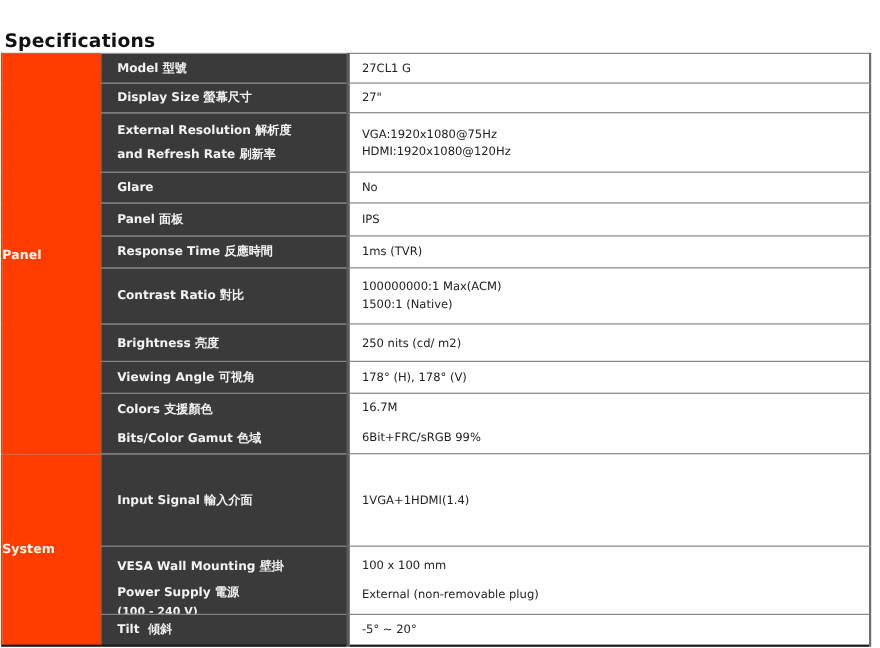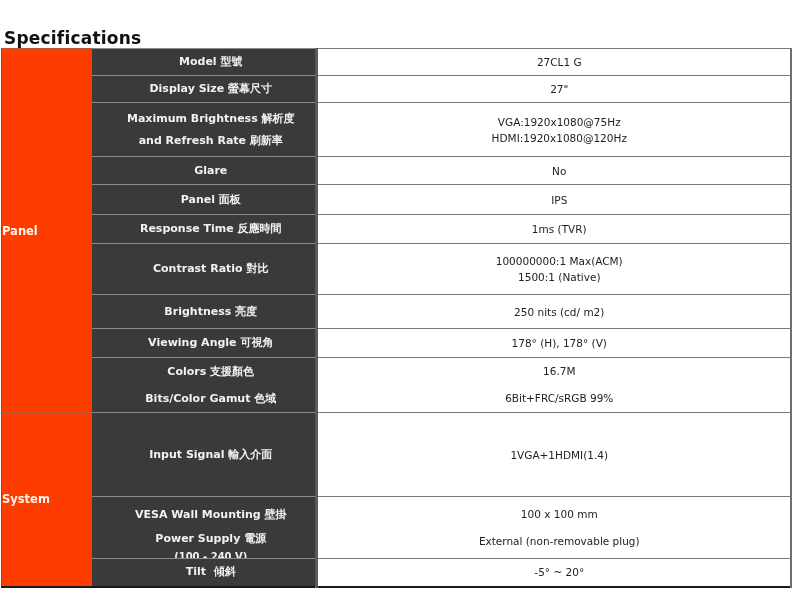--- a/index.html
+++ b/index.html
@@ -68,21 +68,20 @@
       color: #222222;
       font-size: 10.5px;
       padding-left: 11px !important;
       border-top: 1px solid #7a7a7a;
       border-right: 2px solid #6e6e6e;
       line-height: 16px;
     }
     .label-line, .value-line {
       display: block;
       white-space: nowrap;
-      text-align: center;
     }
     .value-line.spaced { line-height: 27px; }
     .label-line.spaced { line-height: 27px; }
     .label-line.clipped {
       height: 8px;
       overflow: hidden;
       line-height: 14px;
       font-size: 10px;
     }
   </style>
@@ -111,21 +110,21 @@
     <tr style="height:27px">
       <td class="label-cell">
           <span class="label-line">Display Size 螢幕尺寸</span>
         </td>
       <td class="value-cell">
           <span class="value-line">27"</span>
         </td>
     </tr>
     <tr style="height:54px">
       <td class="label-cell">
-        <span class="label-line">Maximum Brightness 解析度</span>
+        <span class="label-line">External Resolution 解析度</span>
         <span class="label-line">and Refresh Rate 刷新率</span>
       </td>
       <td class="value-cell">
         <span class="value-line">VGA:1920x1080@75Hz</span>
         <span class="value-line">HDMI:1920x1080@120Hz</span>
       </td>
     </tr>
     <tr style="height:28px">
       <td class="label-cell">
           <span class="label-line">Glare</span>

